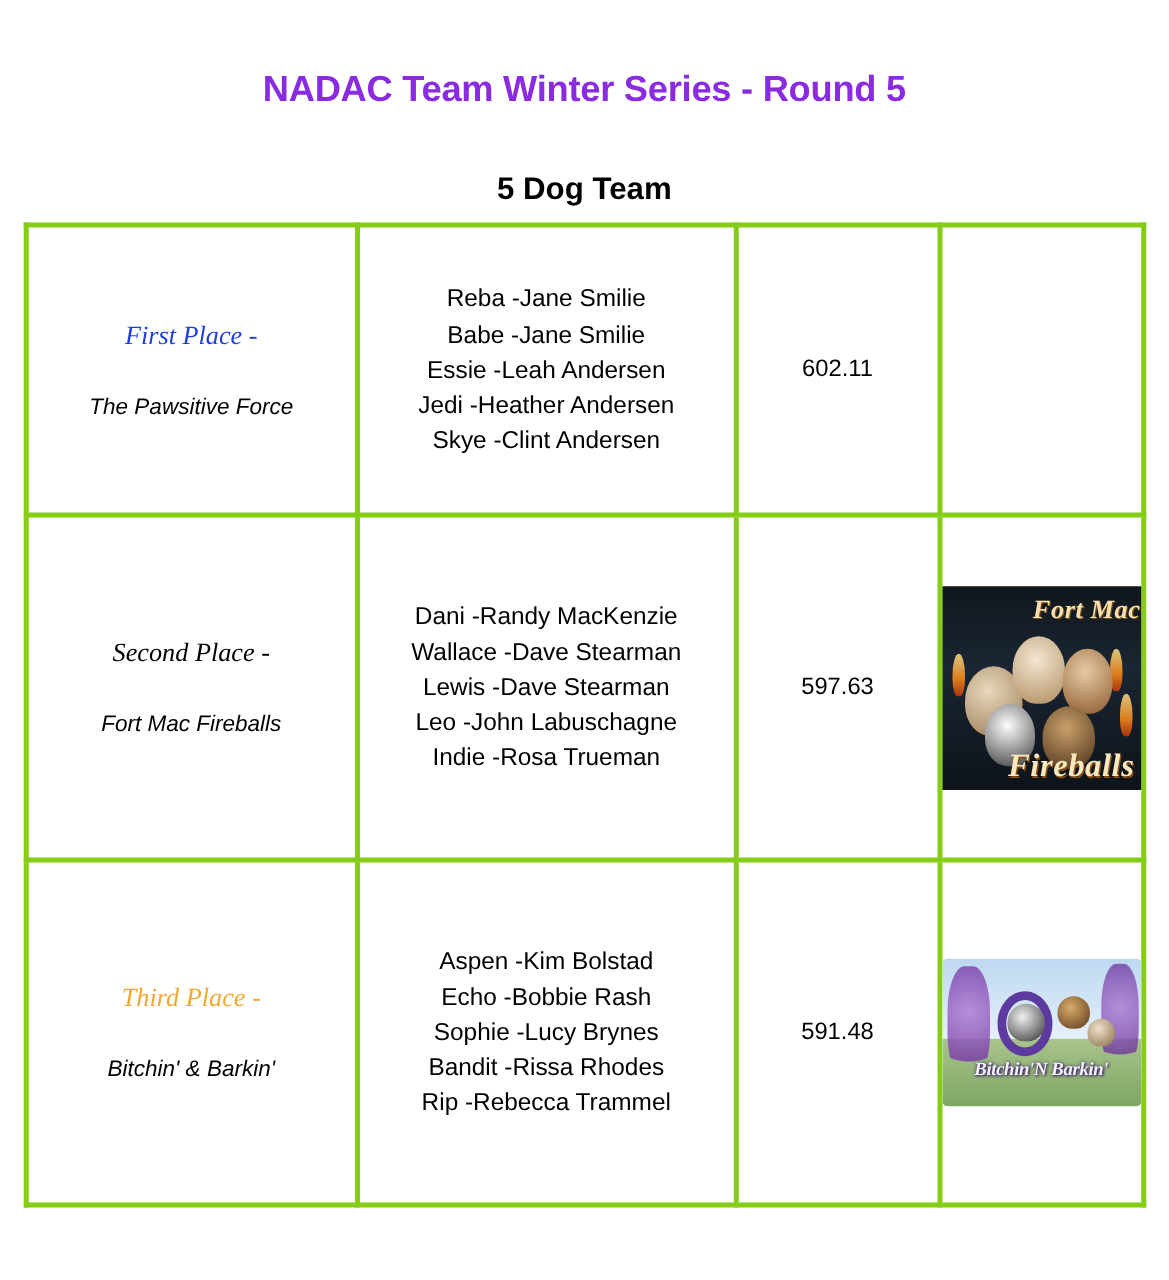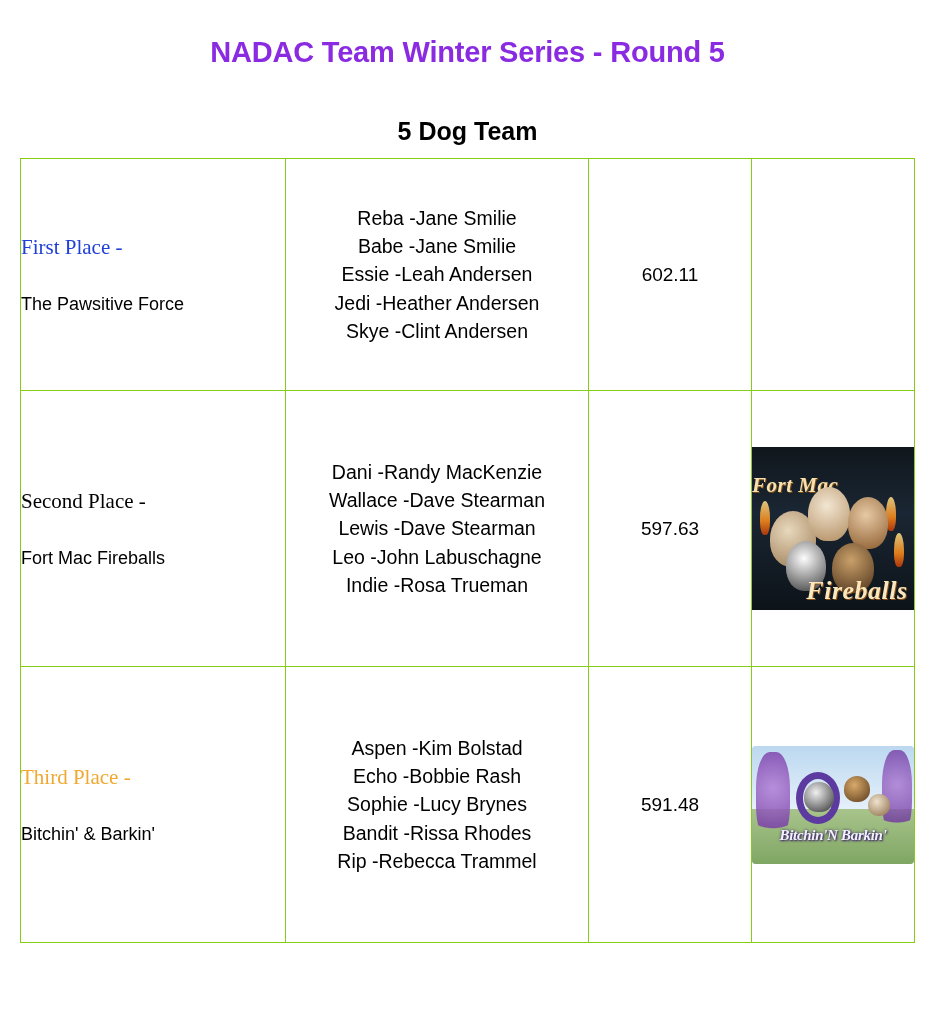--- a/index.html
+++ b/index.html
@@ -18,53 +18,54 @@
     position: relative;
     background: #fff;
     overflow: hidden;
   }
   .doc-title {
     text-align: center;
     font-size: 29px;
     font-weight: bold;
     color: #8a2be2;
     letter-spacing: -0.2px;
-    padding-top: 36px;
+    padding-top: 56px;
   }
   .section-title {
     text-align: center;
     font-size: 25px;
     font-weight: bold;
     color: #000;
     margin-top: 48px;
     margin-bottom: 12px;
   }
   table.results {
     border-collapse: collapse;
     width: 894px;
     margin: 0 auto;
     table-layout: fixed;
   }
   table.results td {
-    border: 1px solid #84cc16;
+    border: 4px solid #84cc16;
     vertical-align: middle;
     padding: 0;
   }
   .col-place { width: 265px; }
   .col-members { width: 303px; }
   .col-score { width: 163px; }
   .col-logo { width: 163px; }
 
   .row-1 td { height: 232px; }
   .row-2 td { height: 276px; }
   .row-3 td { height: 276px; }
 
   .place-cell {
-    text-align: left;
+    text-align: center;
     padding: 8px 10px;
+    font-style: italic;
   }
   .place-label {
     font-family: "Liberation Serif", serif;
     font-size: 21px;
     margin-bottom: 34px;
   }
   .place-1 { color: #1f3fd8; }
   .place-2 { color: #000000; }
   .place-3 { color: #f0a830; }
   .team-name {
@@ -97,29 +98,28 @@
     width: 163px;
     height: 163px;
     background: linear-gradient(180deg, #10161c 0%, #1a2633 40%, #0d1319 100%);
     position: relative;
     overflow: hidden;
     display: block;
   }
   .logo-fm .fm-top {
     position: absolute;
     top: 6px; left: 0; right: 0;
-    text-align: left;
+    text-align: right;
     font-family: "Liberation Serif", serif;
     font-style: italic;
     font-weight: bold;
     font-size: 21px;
     color: #f6e0b0;
     text-shadow: 1px 1px 0 #7a4a10;
     letter-spacing: 0.5px;
-    margin-top: 20px;
   }
   .logo-fm .fm-bottom {
     position: absolute;
     bottom: 4px; left: 0; right: 0;
     text-align: center;
     font-family: "Liberation Serif", serif;
     font-style: italic;
     font-weight: bold;
     font-size: 26px;
     color: #f8e8c0;

